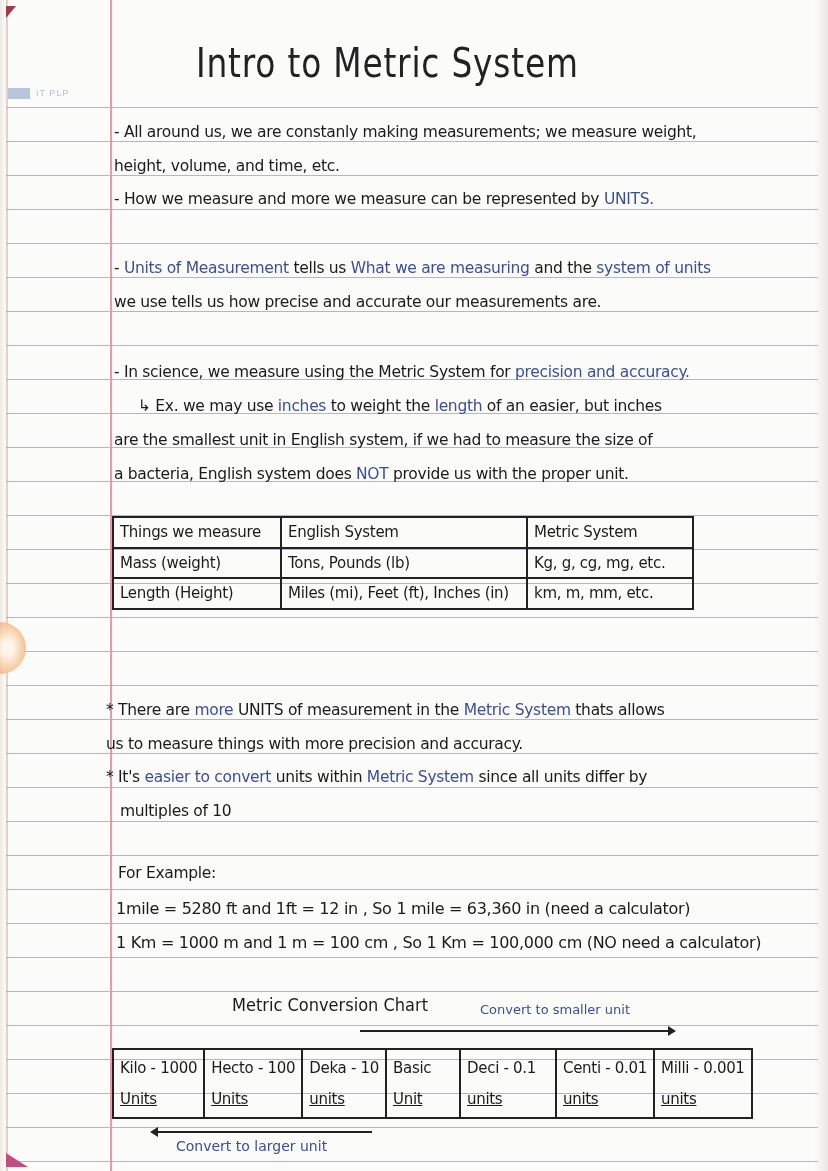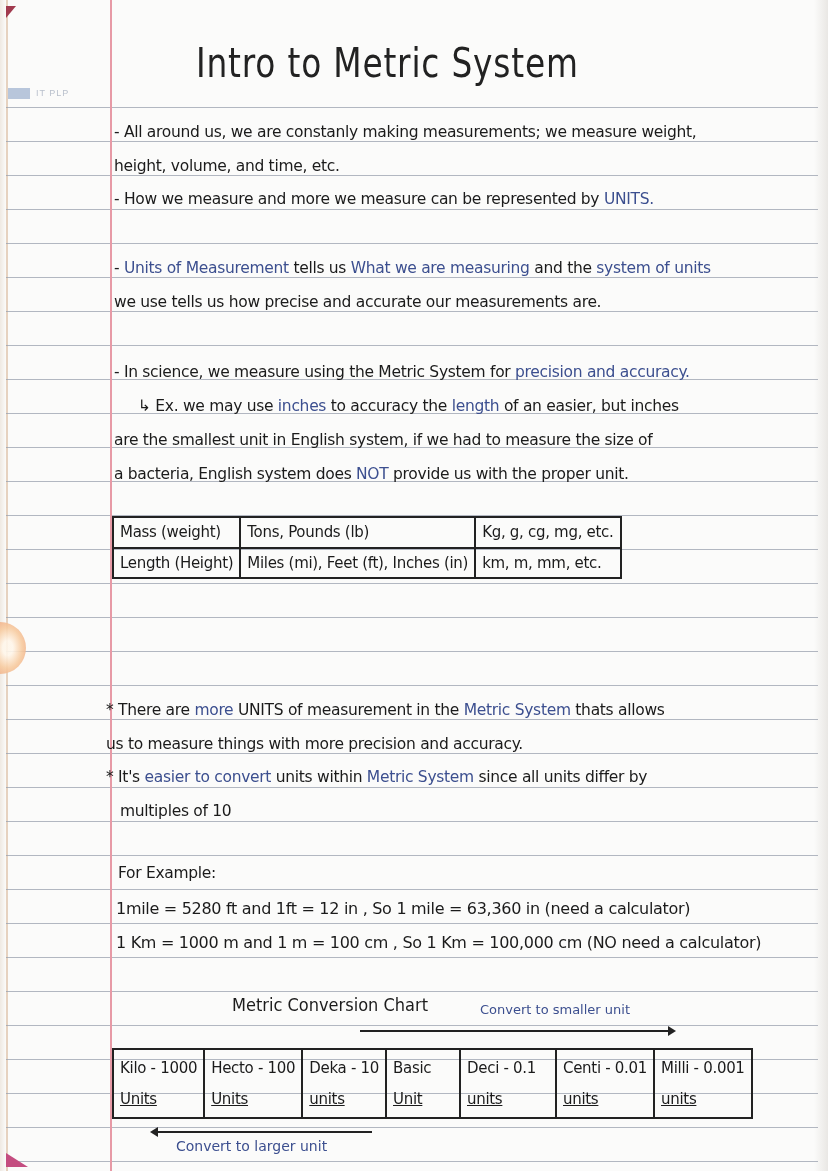--- a/index.html
+++ b/index.html
@@ -132,26 +132,31 @@
   <div class="ghost"><span class="blk"></span><span>IT PLP</span></div>
 
   <div class="title">Intro to Metric System</div>
 
   <div class="line hand" style="left:114px; top:122px;"><span>- </span><span>All around us, we are constanly making measurements; we measure weight,</span></div>
   <div class="line hand" style="left:114px; top:156px;"><span>height, volume, and time, etc.</span></div>
   <div class="line hand" style="left:114px; top:189px;"><span>- </span><span>How we measure and more we measure can be represented by </span><span class="blue">UNITS.</span></div>
   <div class="line hand" style="left:114px; top:258px;"><span>- </span><span class="blue">Units of Measurement</span><span> tells us </span><span class="blue">What we are measuring</span><span> and the </span><span class="blue">system of units</span></div>
   <div class="line hand" style="left:114px; top:292px;"><span>we use tells us how precise and accurate our measurements are.</span></div>
   <div class="line hand" style="left:114px; top:362px;"><span>- </span><span>In science, we measure using the Metric System for </span><span class="blue">precision and accuracy.</span></div>
-  <div class="line hand" style="left:138px; top:396px;"><span>↳ </span><span>Ex. we may use </span><span class="blue">inches</span><span> to accuracy the </span><span class="blue">length</span><span> of an easier, but inches</span></div>
+  <div class="line hand" style="left:138px; top:396px;"><span>↳ </span><span>Ex. we may use </span><span class="blue">inches</span><span> to weight the </span><span class="blue">length</span><span> of an easier, but inches</span></div>
   <div class="line hand" style="left:114px; top:430px;"><span>are the smallest unit in English system, if we had to measure the size of</span></div>
   <div class="line hand" style="left:114px; top:464px;"><span>a bacteria, English system does </span><span class="blue">NOT</span><span> provide us with the proper unit.</span></div>
 
   <table class="grid t1">
     <tbody>
+        <tr>
+      <td style="width:154px">Things we measure</td>
+      <td style="width:232px">English System</td>
+      <td style="width:152px">Metric System</td>
+    </tr>
     <tr>
       <td>Mass (weight)</td>
       <td>Tons, Pounds (lb)</td>
       <td>Kg, g, cg, mg, etc.</td>
     </tr>
     <tr>
       <td>Length (Height)</td>
       <td>Miles (mi), Feet (ft), Inches (in)</td>
       <td>km, m, mm, etc.</td>
     </tr>

